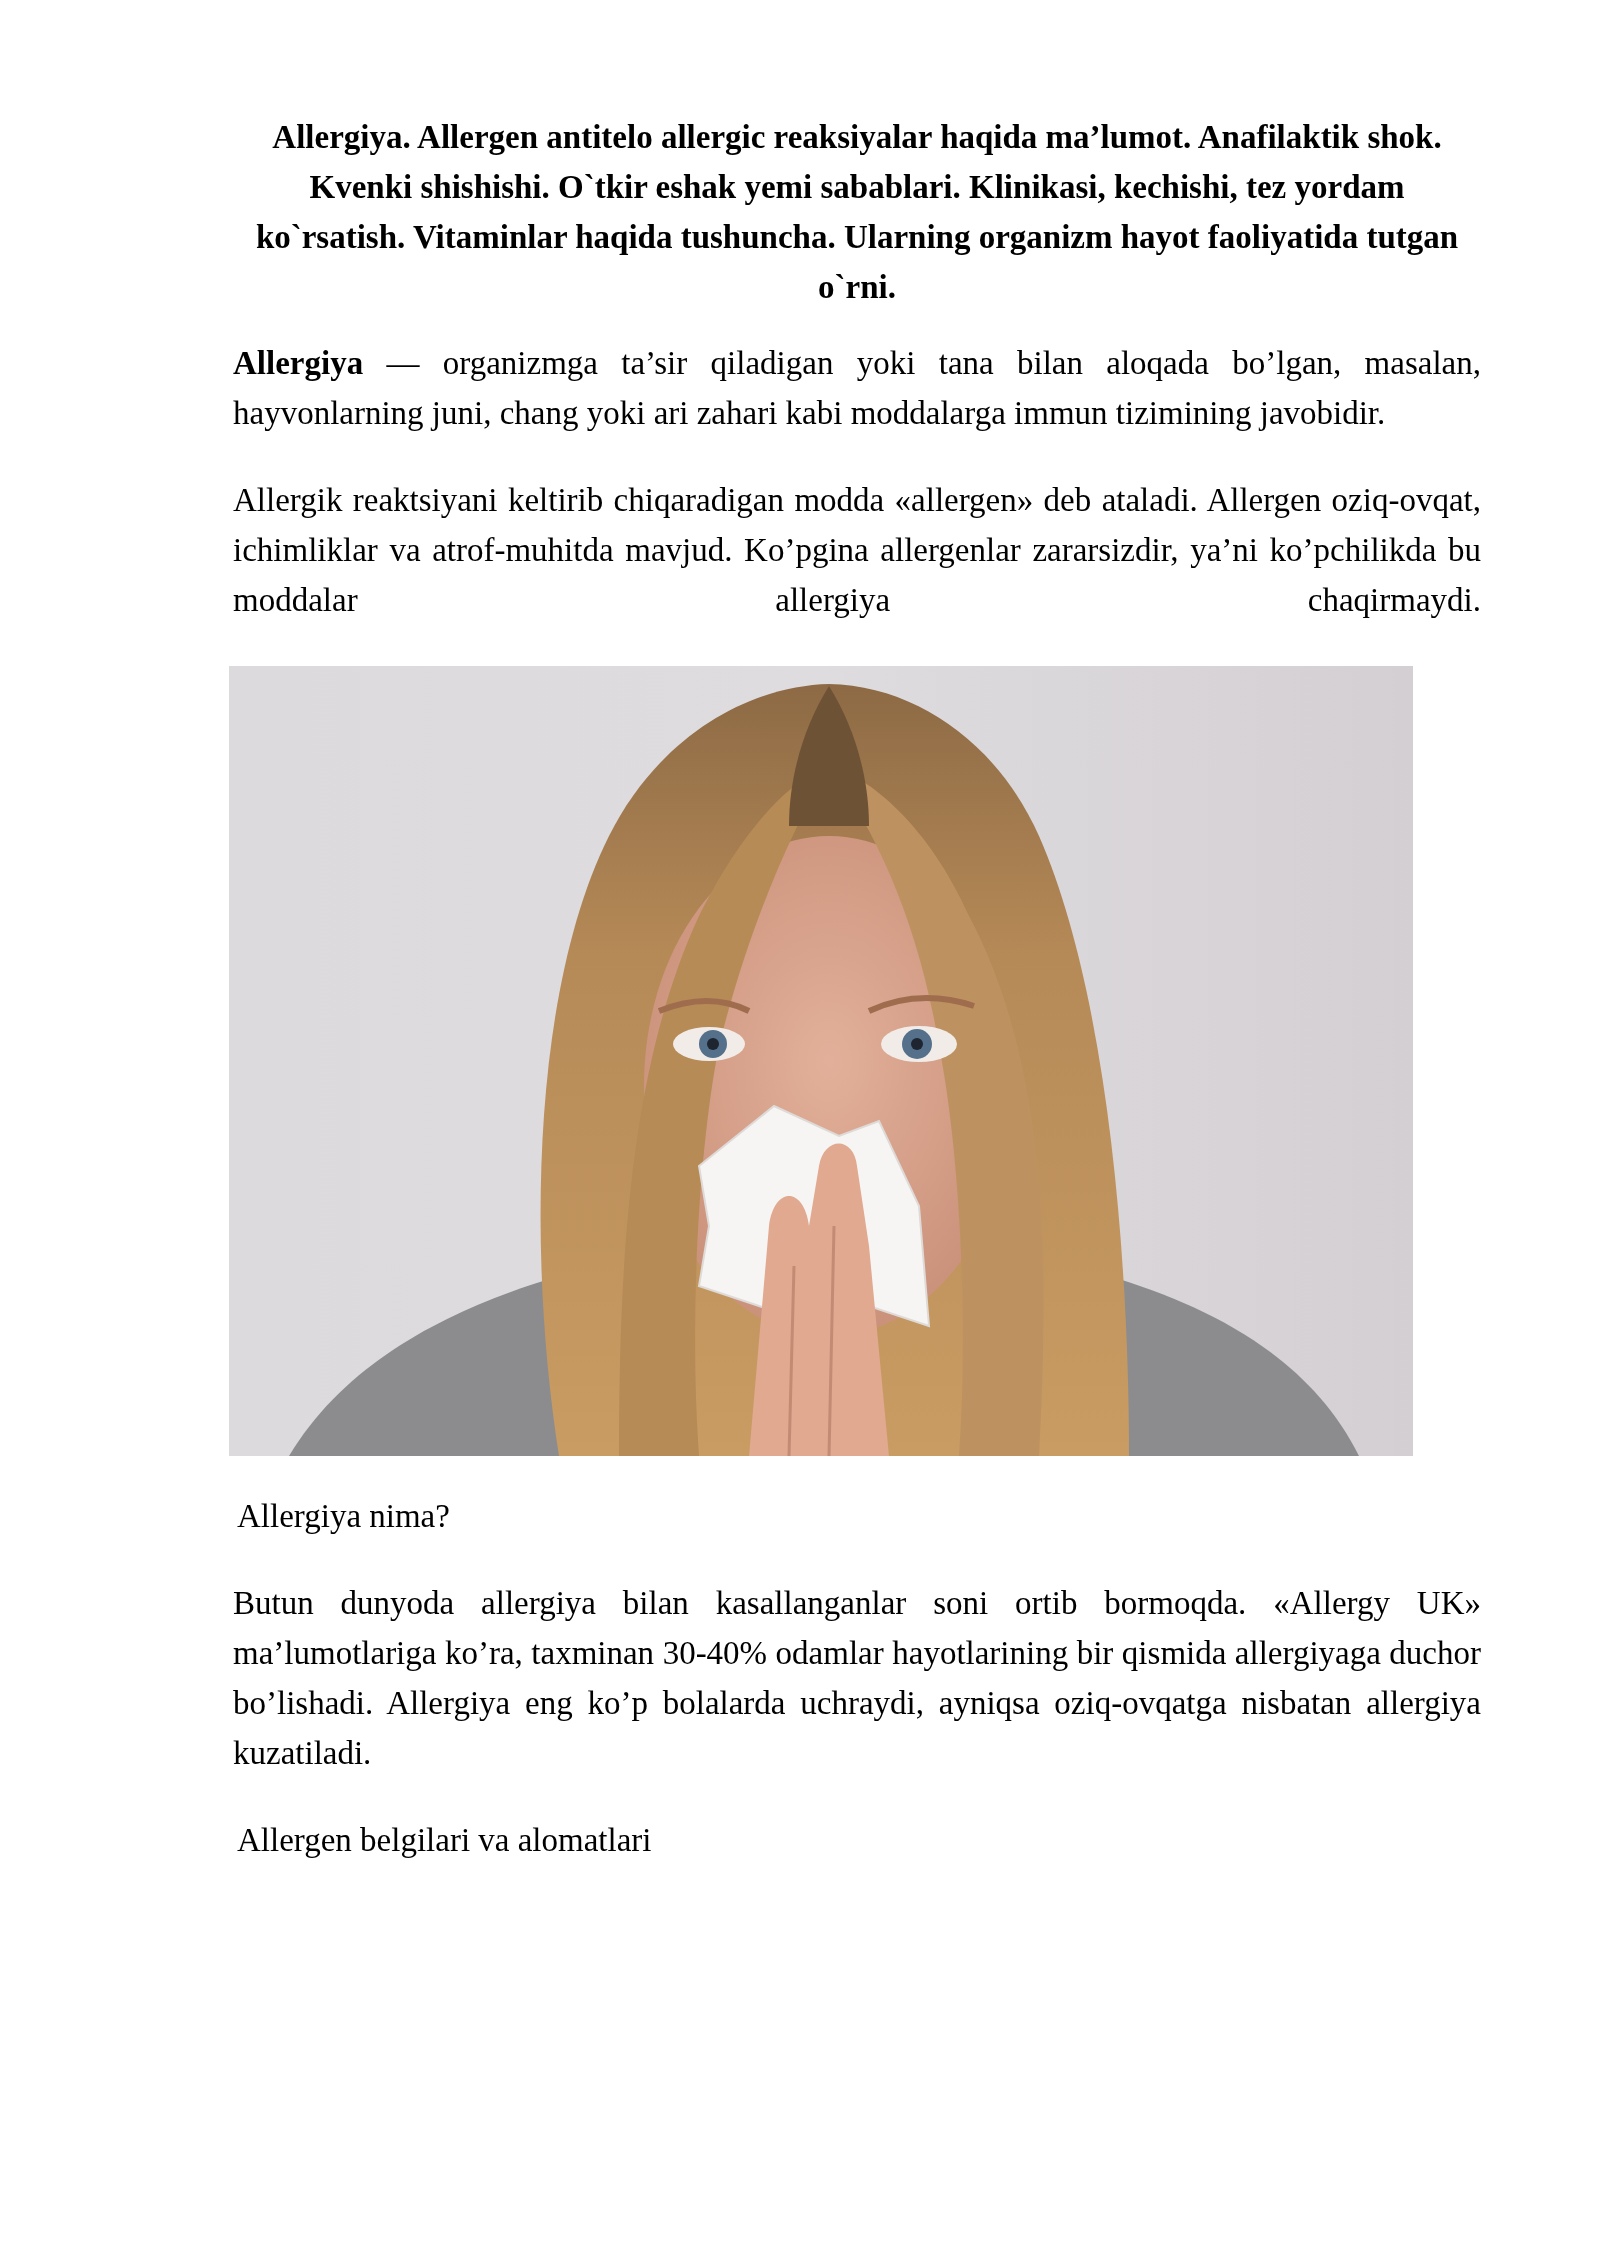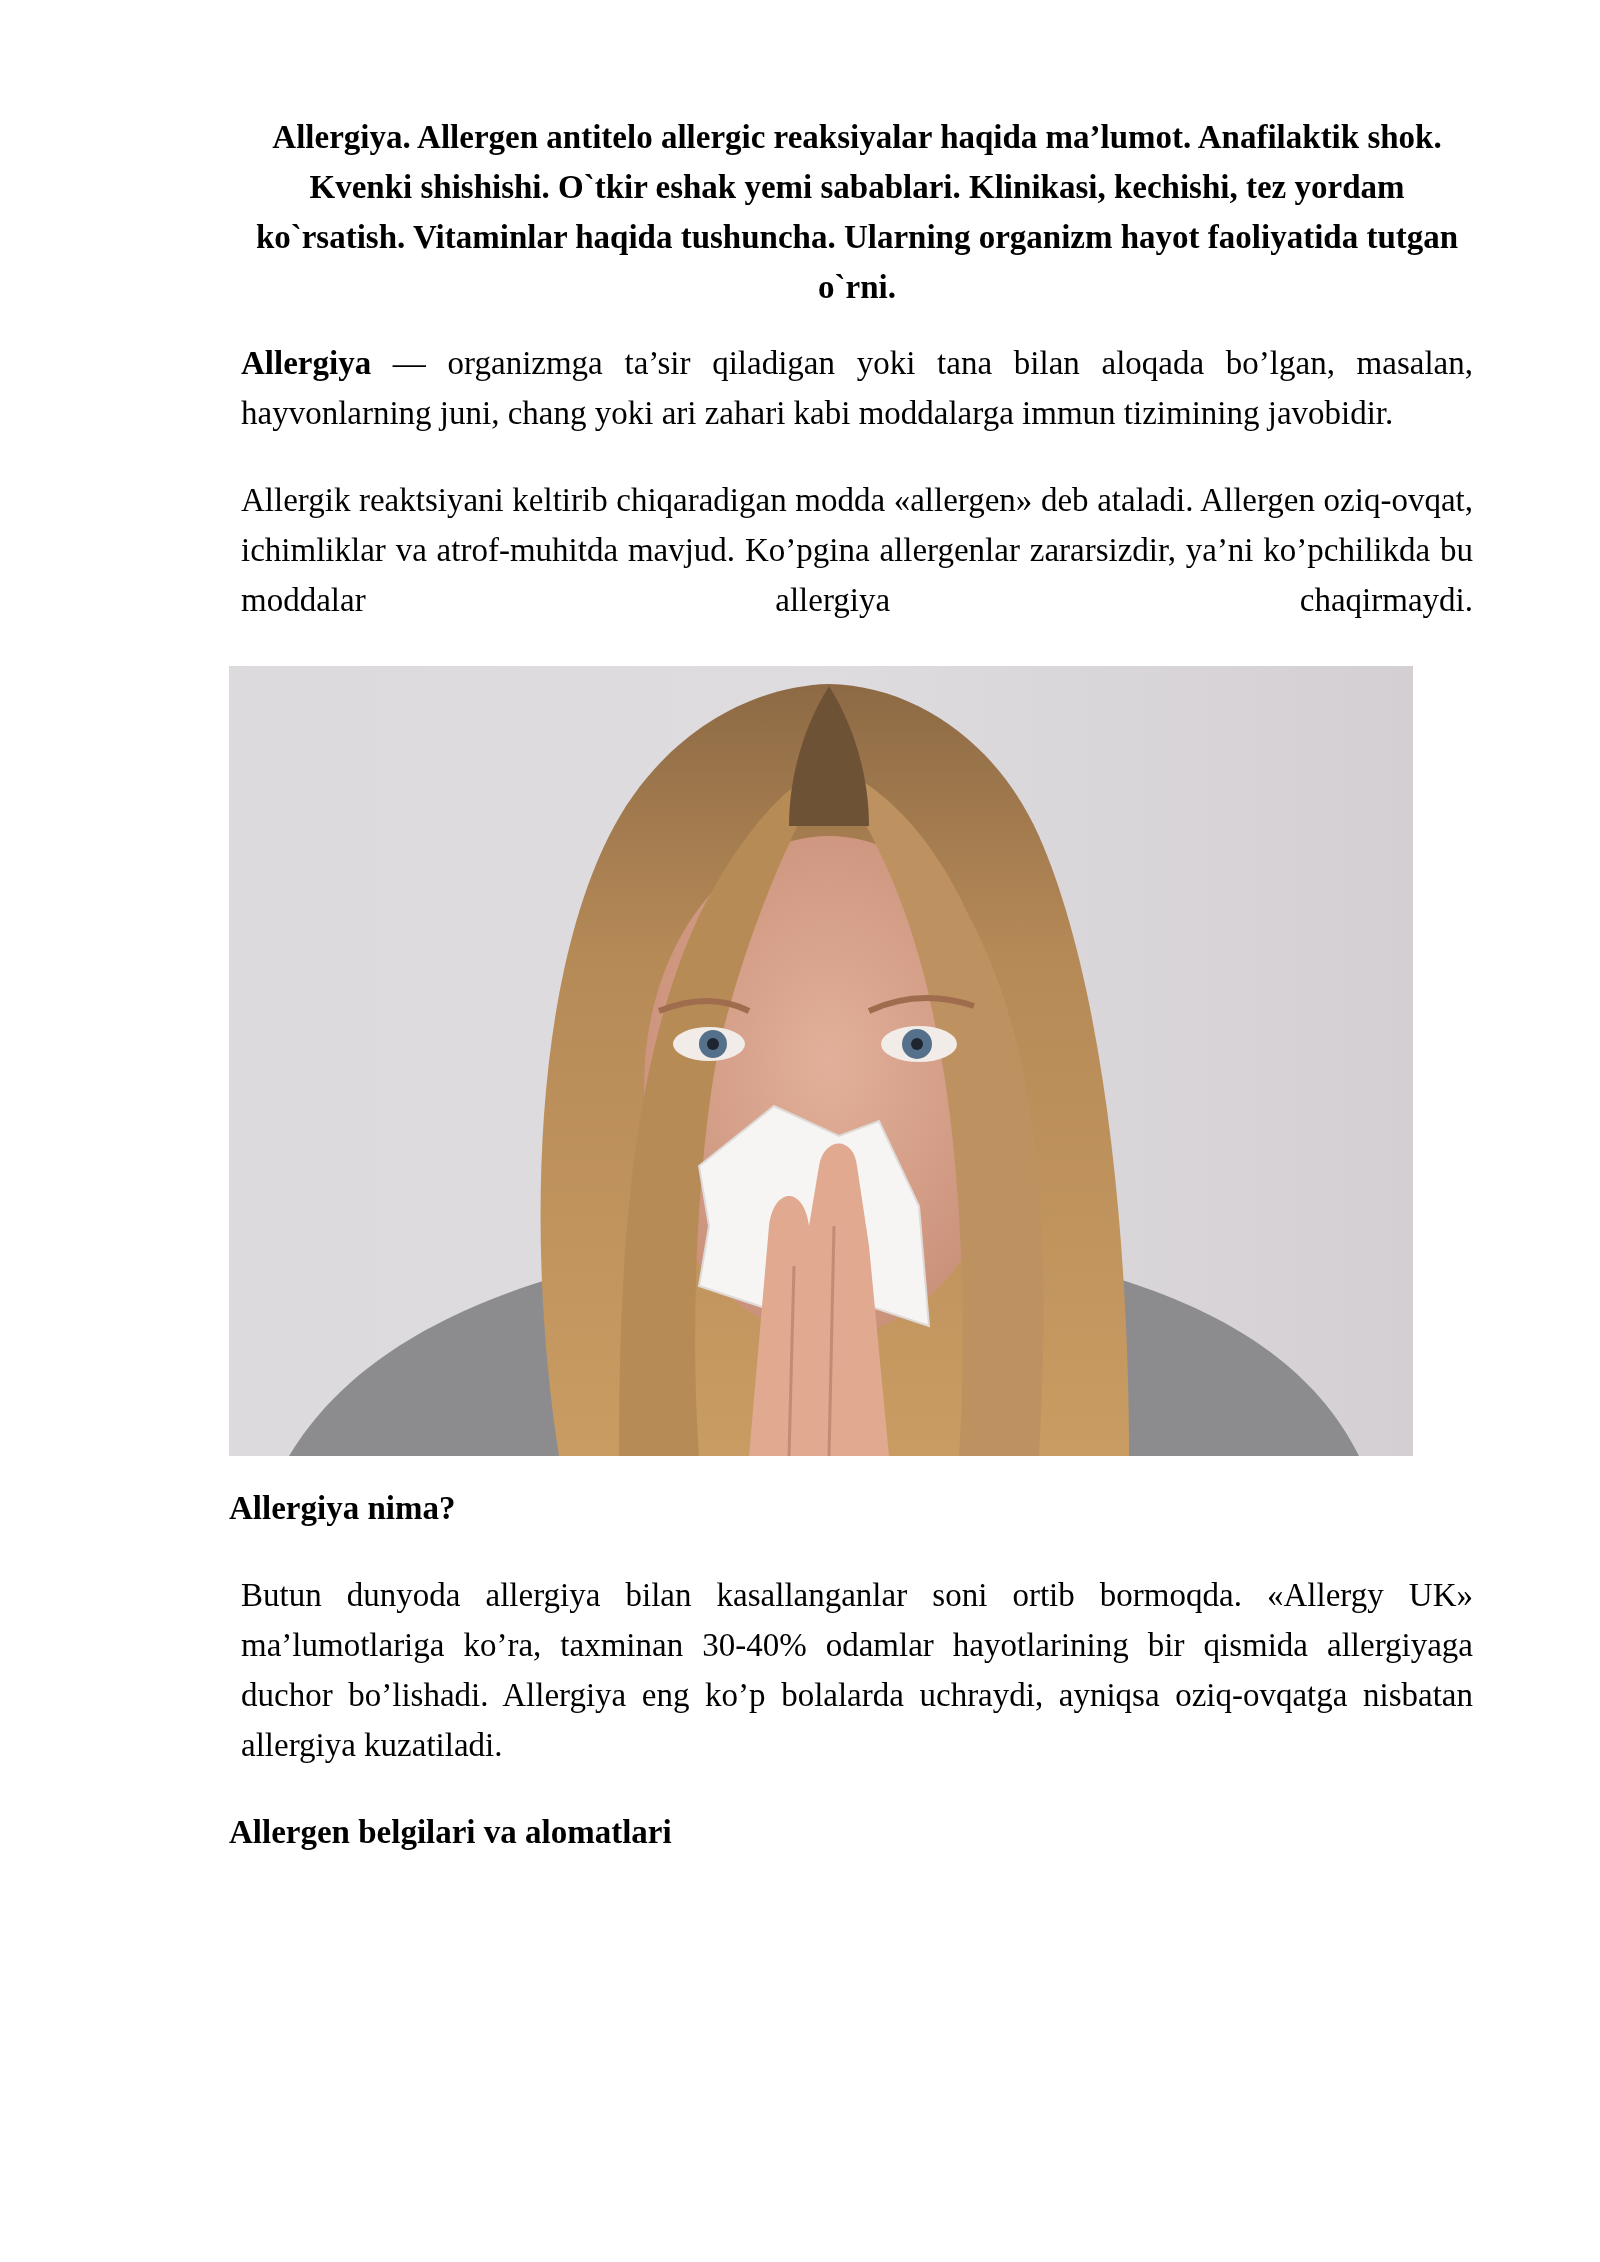--- a/index.html
+++ b/index.html
@@ -22,31 +22,31 @@
       width: 1256px;
     }
     .doc-title {
       margin: 16px;
       text-align: center;
       font-weight: bold;
       font-size: 33px;
       line-height: 50px;
     }
     .para {
-      margin: 12px;
+      margin: 4px;
       font-size: 33px;
       line-height: 50px;
       text-align: justify;
     }
     .para.last-justify {
       text-align-last: justify;
     }
     .heading {
-      margin: 0;
-      font-weight: bold;
+      margin: 8px;
+      font-weight: normal;
       font-size: 33px;
       line-height: 50px;
     }
     b { font-weight: bold; }
 
     .photo {
       position: absolute;
       left: 229px;
       top: 666px;
       width: 1184px;

